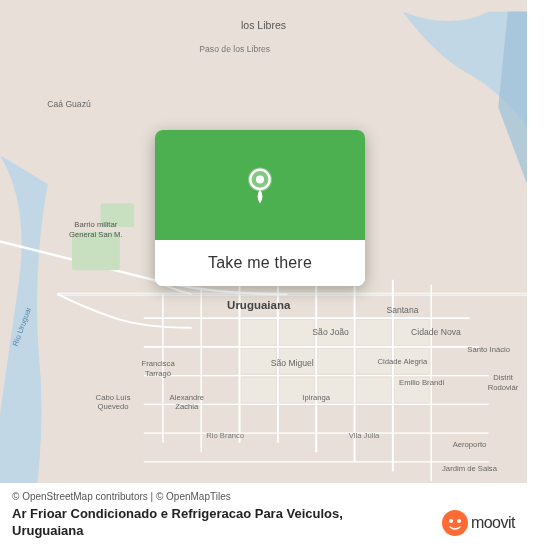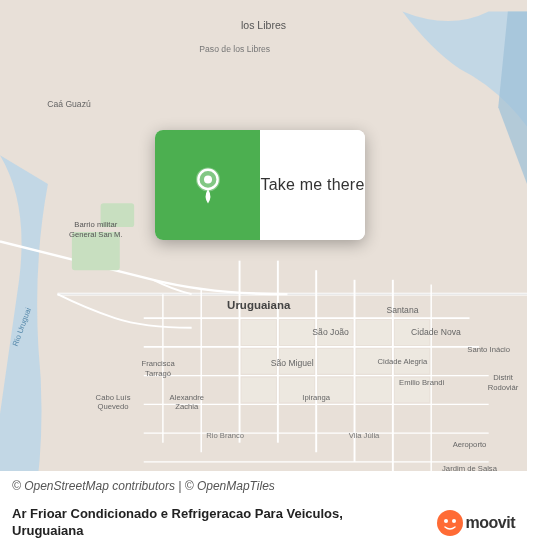--- a/index.html
+++ b/index.html
@@ -29,21 +29,21 @@
     #card-overlay {
       position: absolute;
       top: 130px;
       left: 155px;
       width: 210px;
       background: white;
       border-radius: 8px;
       box-shadow: 0 4px 16px rgba(0,0,0,0.3);
       overflow: hidden;
       display: flex;
-      flex-direction: row;
+      flex-direction: column;
     }
 
     #card-map-section {
       width: 100%;
       height: 110px;
       background-color: #4CAF50;
       display: flex;
       align-items: center;
       justify-content: center;
       position: relative;
@@ -69,24 +69,23 @@
 
     
     #bottom-bar {
       position: absolute;
       bottom: 0; left: 0; right: 0;
       background: white;
       padding: 8px 12px 10px 12px;
     }
 
     #attribution {
-      font-size: 12px;
+      font-size: 10px;
       color: #555;
-      margin-bottom: 13px;
-      font-style: italic;
+      margin-bottom: 4px;
     }
 
     #place-title-row {
       display: flex;
       justify-content: space-between;
     }
 
     #place-title {
       font-size: 13px;
       font-weight: 600;
@@ -103,21 +102,21 @@
       flex-shrink: 0;
     }
 
     #moovit-icon {
       width: 28px;
       height: 28px;
     }
 
     #moovit-text {
       font-size: 16px;
-      font-weight: 700;
+      font-weight: 400;
       color: #333;
       letter-spacing: -0.5px;
     }
   </style>
 </head>
 <body>
 
 <div id="map-container">
 
   <svg id="map-svg" viewBox="0 0 550 550" xmlns="http://www.w3.org/2000/svg">

